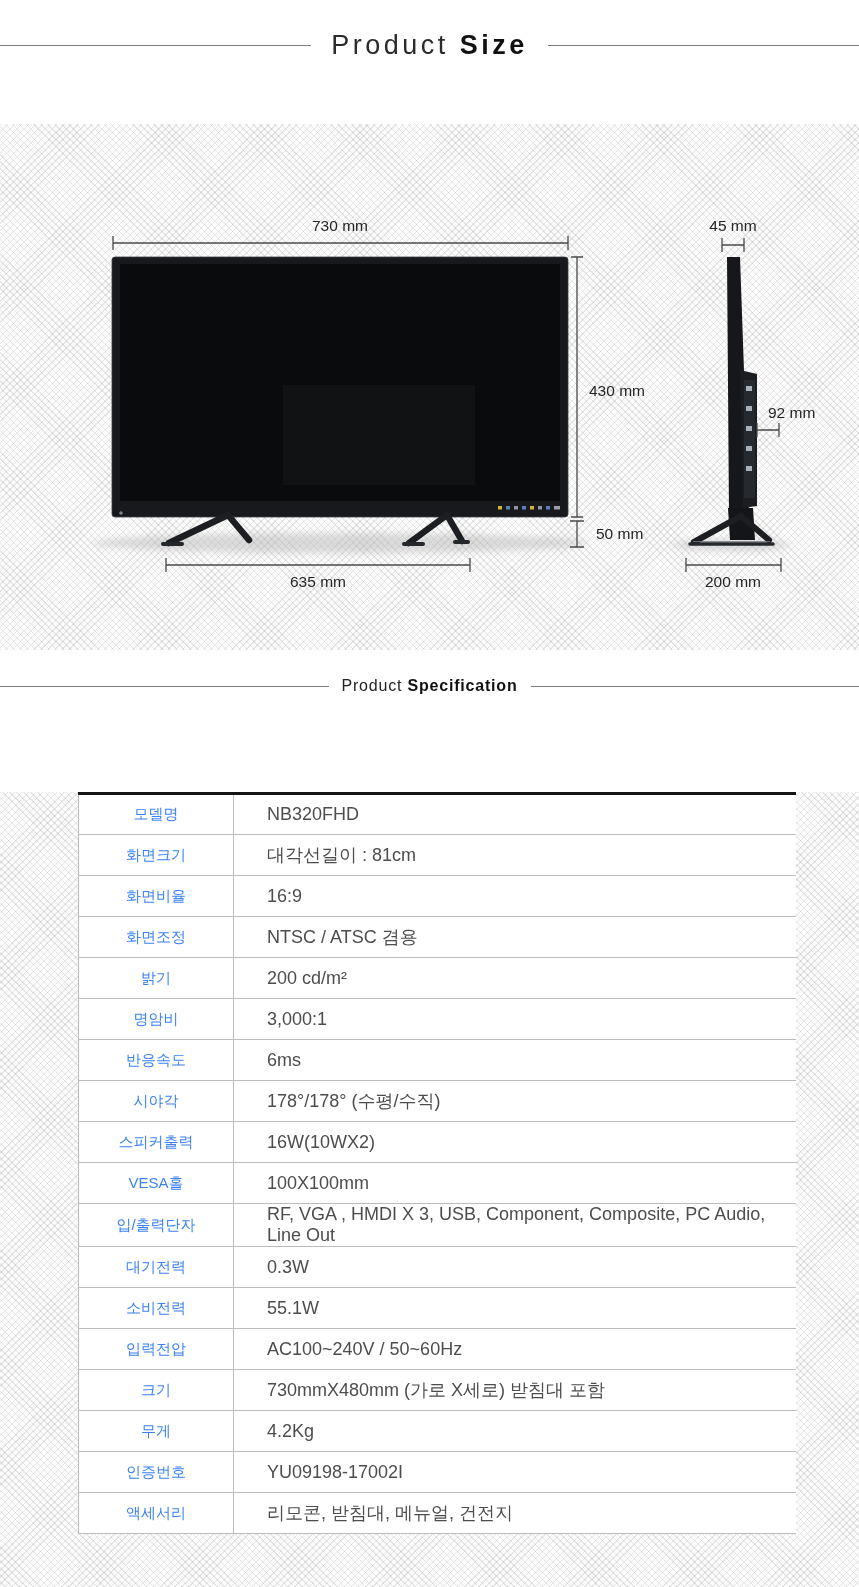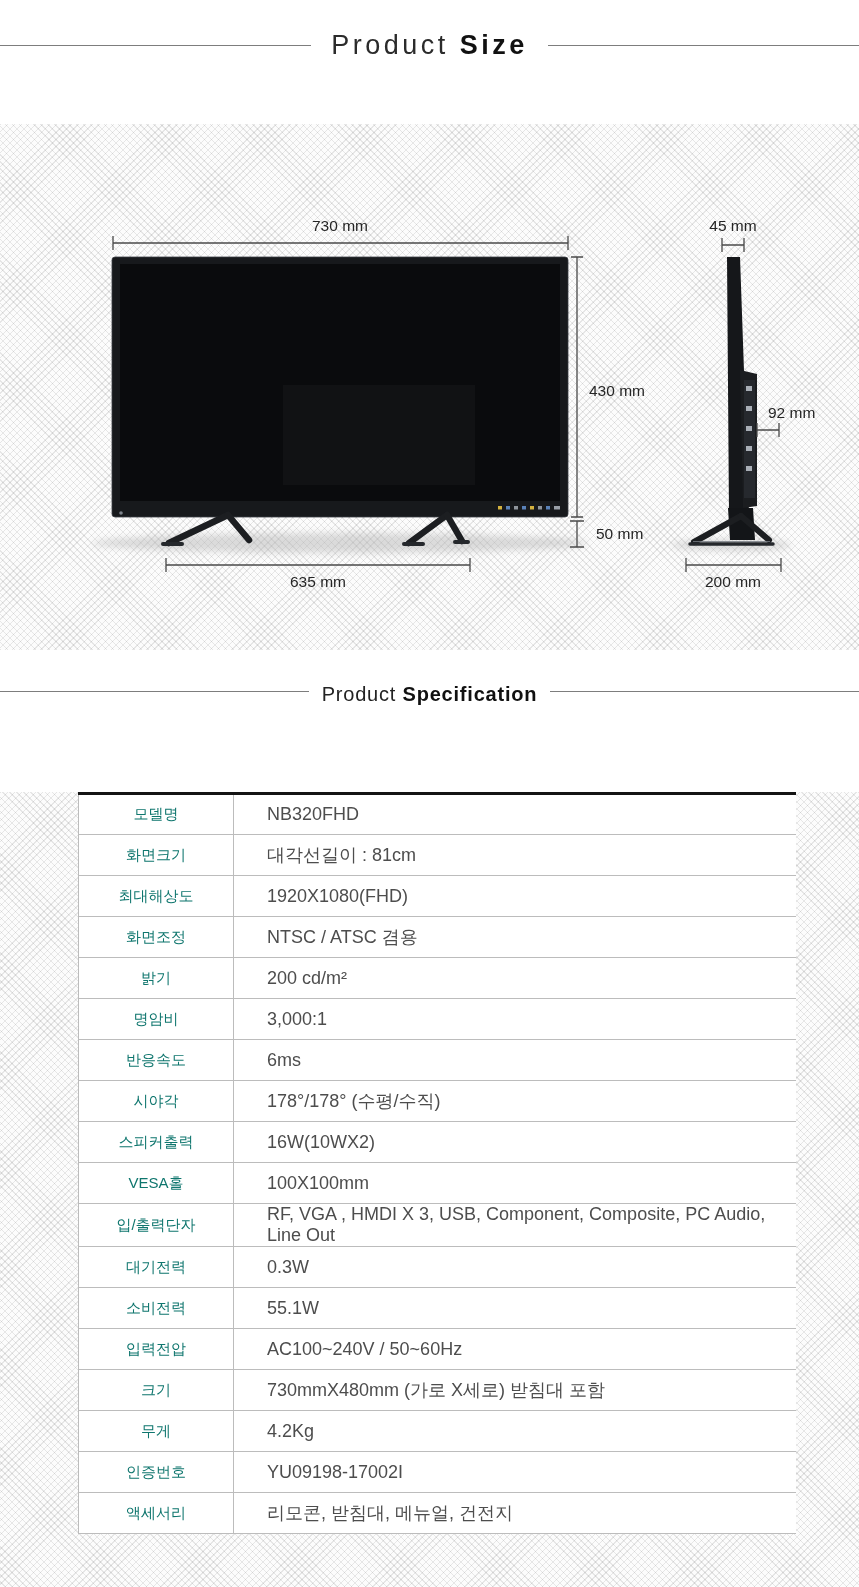--- a/index.html
+++ b/index.html
@@ -23,40 +23,40 @@
   .band-spec{height:854px;}
 
   
   .rule{display:flex;align-items:center;width:100%;}
   .rule::before,.rule::after{content:"";flex:1;height:1px;background:#7d7d7d;}
   .rule-text{white-space:nowrap;color:#2b2b2b;}
   .rule-big{margin-top:15px;}
   .rule-big .rule-text{padding:0 20px;font-size:27px;letter-spacing:3.5px;font-weight:400;}
   .rule-big .b{font-weight:700;color:#111;}
   .rule-small{margin-top:27px;}
-  .rule-small .rule-text{padding:0 13px;font-size:20px;letter-spacing:0.8px;font-weight:400;color:#222;margin-top:6px;}
+  .rule-small .rule-text{padding:0 13px;font-size:16px;letter-spacing:0.8px;font-weight:400;color:#222;}
   .rule-small .b{font-weight:700;color:#111;}
 
   
   .diagram-svg{position:absolute;left:0;top:0;}
   .dim-line{stroke:#4a4a4a;stroke-width:1.3;fill:none;}
   .dim-text{font-family:"Liberation Sans","DejaVu Sans",sans-serif;font-size:15.5px;fill:#252525;}
 
   
   .spec-table{
     width:718px;
     margin:29px 0 0 78px;
     border-collapse:collapse;
     background:#ffffff;
     border-top:3px solid #141414;
   }
   .spec-table tr{height:41px;}
   .spec-table th{
     width:154px;
-    font-weight:400;font-size:15px;color:#0f766e;
+    font-weight:400;font-size:15px;color:#3b82f6;
     text-align:center;vertical-align:middle;
     border:0;
     border-left:1px solid #bcbcbc;
     border-right:1px solid #bcbcbc;
     border-bottom:1px solid #bcbcbc;
     padding:0;
   }
   .spec-table td{
     font-size:18px;color:#4d4d4d;
     text-align:left;vertical-align:middle;
@@ -172,22 +172,22 @@
     <tbody>
       <tr>
         <th>모델명</th>
         <td>NB320FHD</td>
       </tr>
       <tr>
         <th>화면크기</th>
         <td>대각선길이 : 81cm</td>
       </tr>
       <tr>
-        <th>최대해상도</th>
-        <td>1920X1080(FHD)</td>
+        <th>화면비율</th>
+        <td>16:9</td>
       </tr>
       <tr>
         <th>화면조정</th>
         <td>NTSC / ATSC 겸용</td>
       </tr>
       <tr>
         <th>밝기</th>
         <td>200 cd/m²</td>
       </tr>
       <tr>

